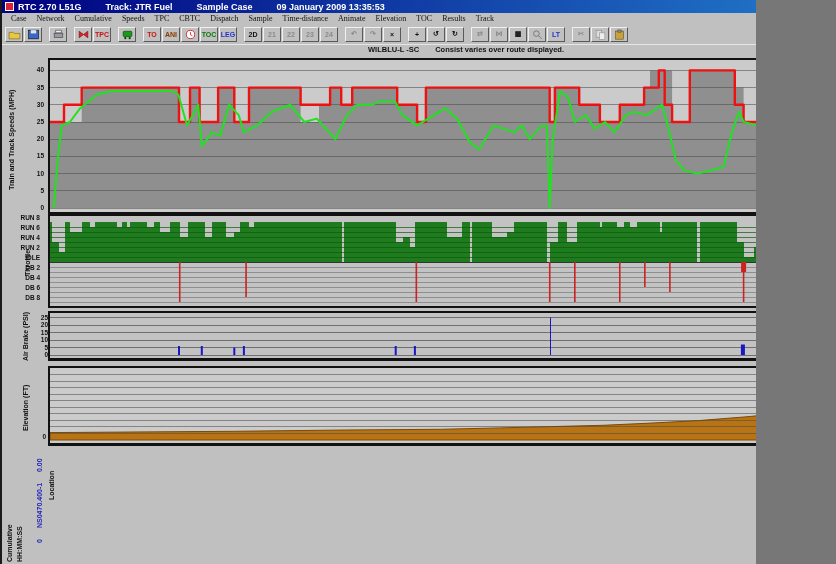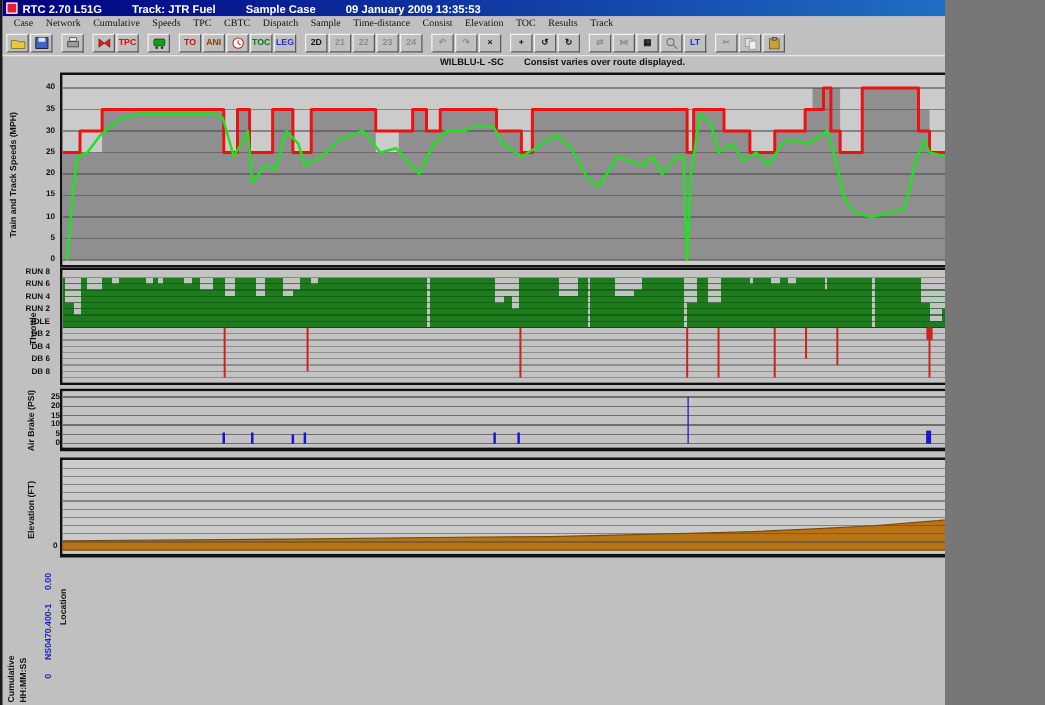--- a/index.html
+++ b/index.html
@@ -23,21 +23,21 @@
   .toolbar{position:absolute;left:0;top:24px;right:0;height:20px;background:#c0c0c0;
     display:flex;align-items:center;padding-left:3px;border-bottom:1px solid #e6e6e6;}
   .tbtn{width:18px;height:15px;margin-right:1px;flex:none;background:#c0c0c0;
     border:1px solid;border-color:#f0f0f0 #5a5a5a #5a5a5a #f0f0f0;
     font-size:7px;font-weight:bold;display:flex;align-items:center;justify-content:center;
     box-sizing:border-box;overflow:hidden;}
   .tbtn.disabled{color:#8a8a8a;}
   .tbtn.gap{margin-left:6px;}
   .tbtn svg{display:block;}
   
-  .chart-header{position:absolute;left:0;top:45px;right:0;height:13px;font-size:7.5px;
+  .chart-header{position:absolute;left:16px;top:45px;right:0;height:13px;font-size:7.5px;
     font-weight:bold;color:#111;}
   .chart-header span{margin-right:14px;}
   
   .panel{position:absolute;left:46px;width:789px;border:2px solid #111;
     background:#cbcbcb;box-sizing:border-box;}
   .panel svg{display:block;}
   .tick{position:absolute;font-size:6.5px;font-weight:bold;color:#111;
     text-align:right;width:26px;line-height:8px;}
   .vlabel{position:absolute;transform-origin:left bottom;transform:rotate(-90deg);
     white-space:nowrap;font-size:7px;font-weight:bold;color:#111;height:8px;line-height:8px;}
@@ -61,21 +61,21 @@
   <div class="menubar" id="menubar">
       <span class="menu-item">Case</span>
       <span class="menu-item">Network</span>
       <span class="menu-item">Cumulative</span>
       <span class="menu-item">Speeds</span>
       <span class="menu-item">TPC</span>
       <span class="menu-item">CBTC</span>
       <span class="menu-item">Dispatch</span>
       <span class="menu-item">Sample</span>
       <span class="menu-item">Time-distance</span>
-      <span class="menu-item">Consist</span>
+      <span class="menu-item">Animate</span>
       <span class="menu-item">Elevation</span>
       <span class="menu-item">TOC</span>
       <span class="menu-item">Results</span>
       <span class="menu-item">Track</span>
     </div>
 
   <div class="toolbar" id="toolbar">
       <div class="tbtn">
         <svg width="13" height="11" viewBox="0 0 12 10">
           <path d="M1 3h4l1 1h5v5H1z" fill="#e8c840" stroke="#6a5400" stroke-width="0.5"></path>

